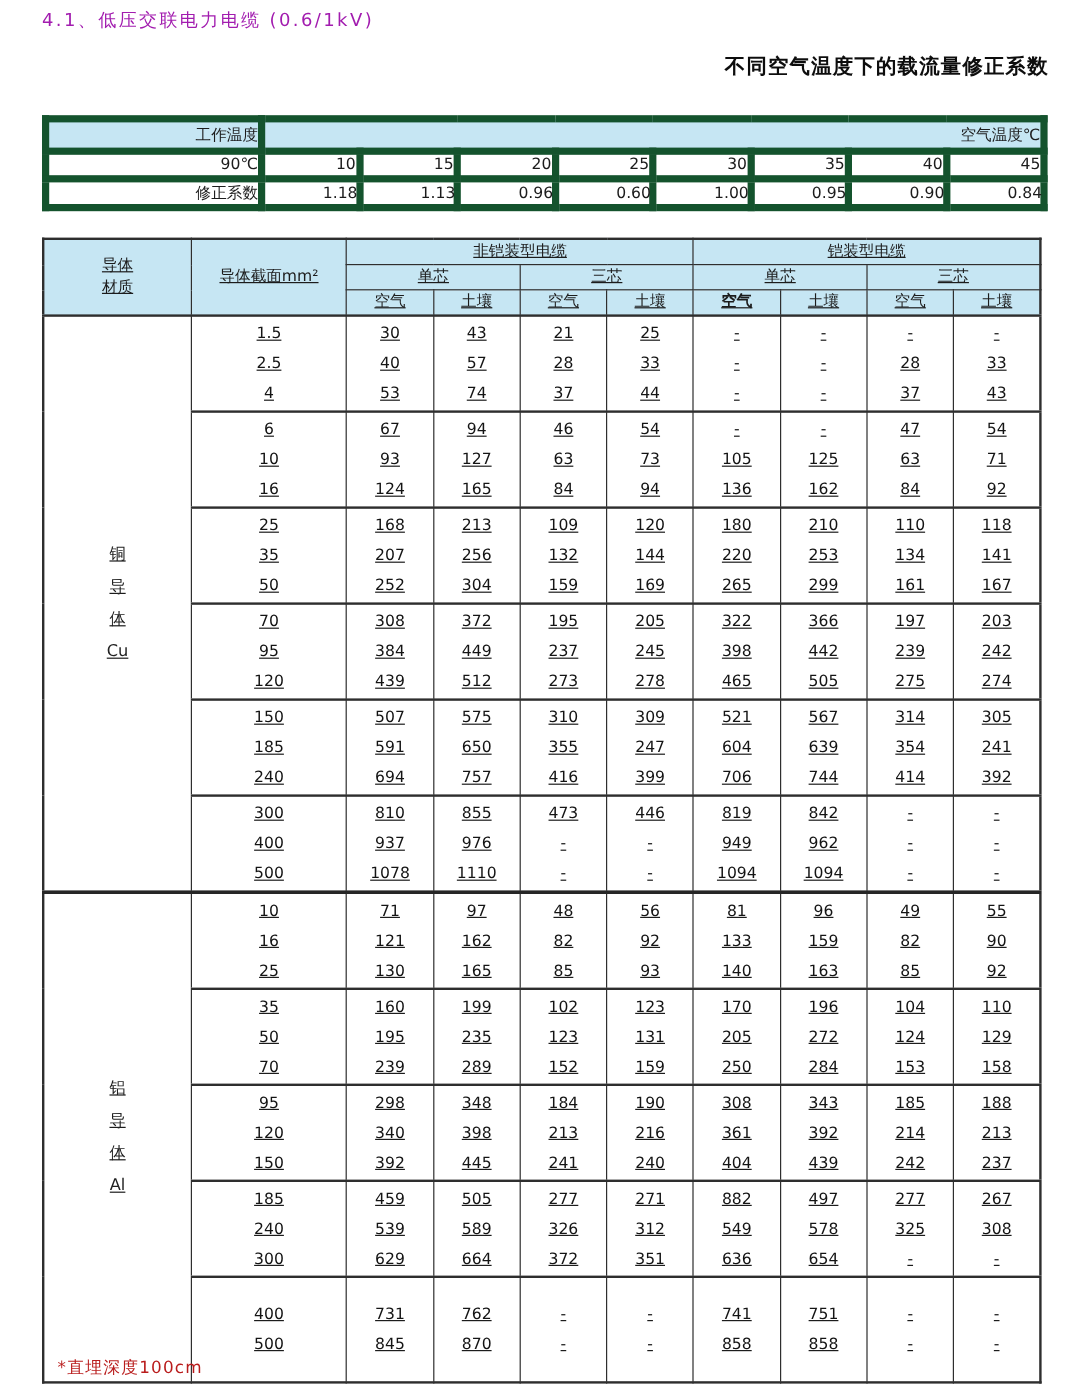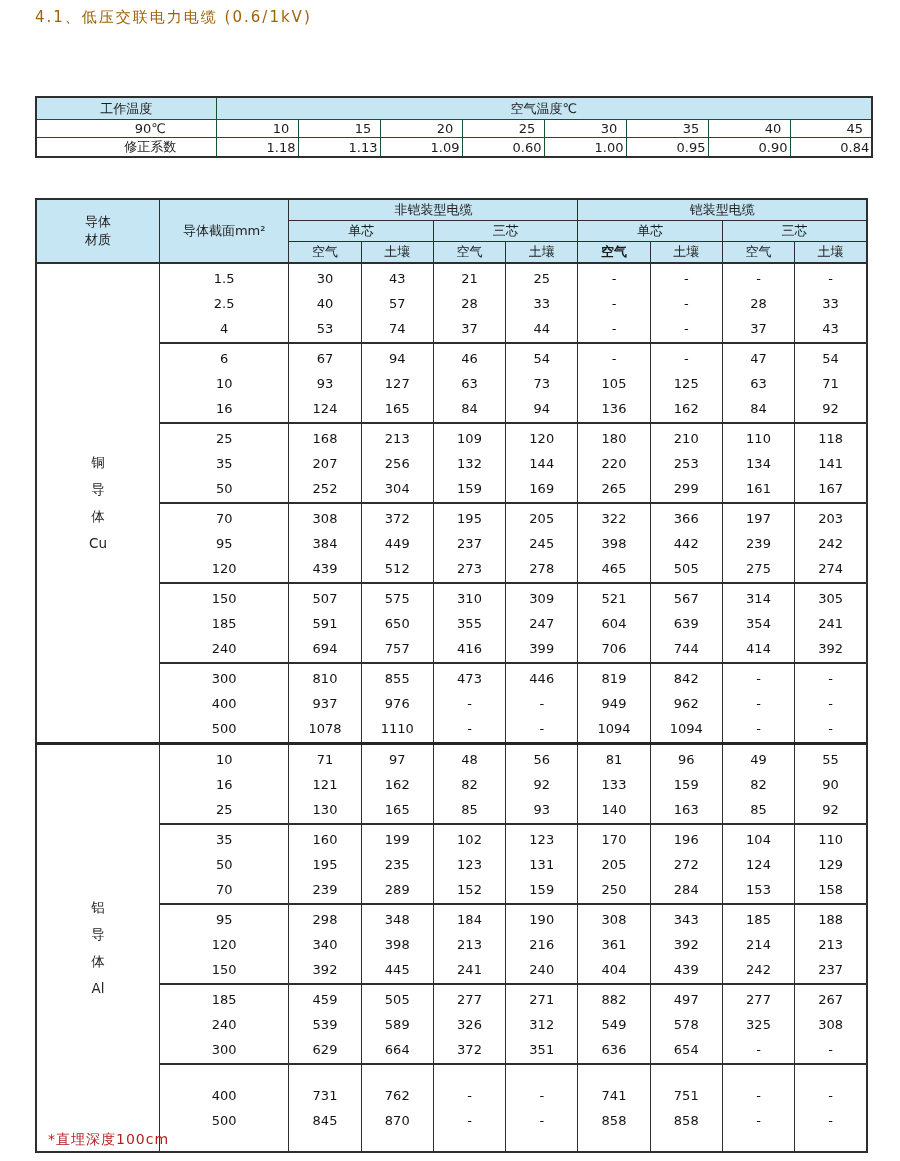--- a/index.html
+++ b/index.html
@@ -7,46 +7,46 @@
     width:900px; height:1161px;
     font-family:"DejaVu Sans","Liberation Sans",sans-serif;
     color:#1c1c1c;
     position:relative;
     -webkit-font-smoothing:antialiased;
   }
   .page { position:relative; width:900px; height:1161px; overflow:hidden; }
 
   .doc-title {
     position:absolute; left:35px; top:8px;
-    font-size:15px; letter-spacing:2px; color:#a16207;
+    font-size:15px; letter-spacing:2px; color:#a21caf;
     white-space:nowrap;
   }
   .doc-subtitle {
     position:absolute; right:26px; top:44px;
     font-size:17px; font-weight:bold; color:#0d0d0d;
     letter-spacing:1px; white-space:nowrap;
   }
 
   table { border-collapse:collapse; table-layout:fixed; }
   th, td { padding:0; text-align:center; vertical-align:middle; }
 
   
   .correction-table {
     position:absolute; left:35px; top:96px; width:838px;
     border:2px solid #2e2e2e; font-size:13px;
   }
-  .correction-table th, .correction-table td { border:1px solid #14532d; }
+  .correction-table th, .correction-table td { border:6px solid #14532d;text-align:right; }
   .correction-table .hdr { background:#c6e6f3; height:21px; font-weight:normal; }
   .correction-table td { height:17px;padding-left:48px; }
   .correction-table .lbl-col { width:180px; }
 
   
   .capacity-table {
     position:absolute; left:35px; top:198px; width:833px;
-    border:2px solid #2e2e2e; font-size:13px;
+    border:2px solid #2e2e2e; font-size:13px;text-decoration:underline;
   }
   .capacity-table th, .capacity-table td { border:1px solid #2e2e2e; }
   .capacity-table thead th {
     background:#c6e6f3; height:20px; font-weight:normal;
     white-space:pre-line; line-height:18px;
   }
   .capacity-table thead { border-bottom:2px solid #2e2e2e; }
   .capacity-table thead th.bold-hdr { font-weight:bold; }
   .capacity-table col.c-material { width:123px; }
   .capacity-table col.c-size { width:129px; }
@@ -66,20 +66,21 @@
     position:absolute; left:48px; top:1131px;
     font-size:14px; color:#b91c1c; letter-spacing:1px;
   }
 </style>
 </head>
 <body>
 
 <div class="page">
 
   <div class="doc-title">4.1、低压交联电力电缆 (0.6/1kV)</div>
+  <div class="doc-subtitle">不同空气温度下的载流量修正系数</div>
 
   <table class="correction-table">
     <colgroup>
       <col class="lbl-col">
         <col>
         <col>
         <col>
         <col>
         <col>
         <col>
@@ -99,21 +100,21 @@
       <td>25</td>
       <td>30</td>
       <td>35</td>
       <td>40</td>
       <td>45</td>
     </tr>
     <tr>
       <td>修正系数</td>
       <td>1.18</td>
       <td>1.13</td>
-      <td>1.09</td>
+      <td>0.96</td>
       <td>0.60</td>
       <td>1.00</td>
       <td>0.95</td>
       <td>0.90</td>
       <td>0.84</td>
     </tr>
   </tbody>
     </table>
 
   <table class="capacity-table">

